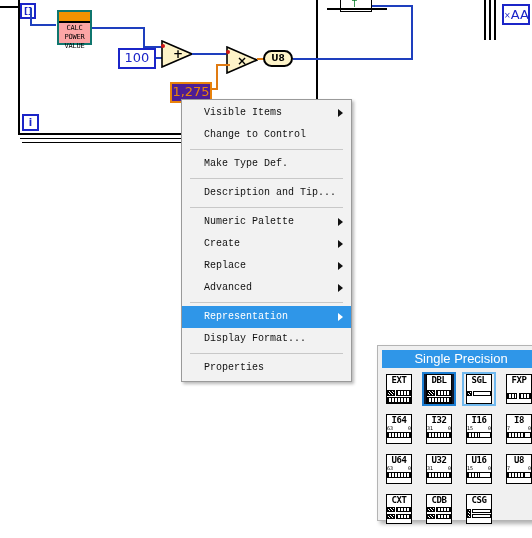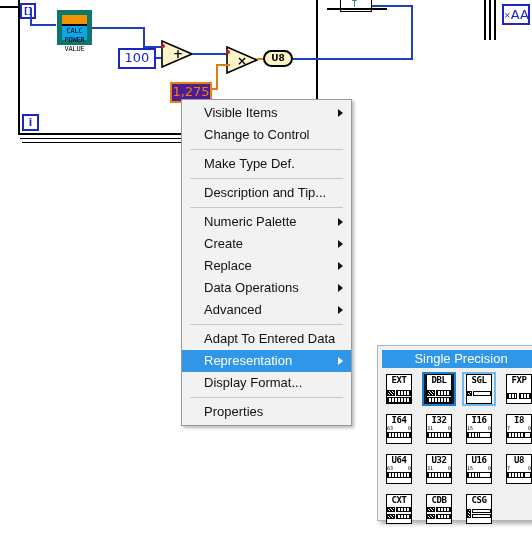--- a/index.html
+++ b/index.html
@@ -12,22 +12,22 @@
   }
   .canvas{position:absolute;left:0;top:0;width:532px;height:538px;}
 
   
   .wire{position:absolute;background:#1e3fbe;}
   .wire-orange{position:absolute;background:#e07b12;}
   .wire-black{position:absolute;background:#000000;}
 
   .subvi{
     position:absolute;
-    border:5px solid #0f766e;
-    background:#0ea5e9;
+    border:2px solid #0f766e;
+    background:#fca5a5;
     box-sizing:border-box;
   }
   .subvi-title{height:9px;background:#f29200;border-bottom:2px solid #000;}
   .subvi-text{
     font-family:"DejaVu Sans Mono", monospace;
     font-size:7px;line-height:8px;
     text-align:center;color:#000;padding-top:1px;
     letter-spacing:-0.2px;
   }
 
@@ -108,24 +108,24 @@
     border:1px solid #9a9a9a;
     box-shadow:2px 2px 3px rgba(0,0,0,0.28);
     box-sizing:border-box;
     padding:2px 0;
   }
   .ctx-item{
     position:relative;
     height:22px;
     line-height:22px;
     padding-left:22px;
-    font-size:13px;
+    font-size:10px;
     color:#111;
     white-space:nowrap;
-    font-family:Liberation Sans, sans-serif;
+    font-family:Liberation Mono, monospace;
   }
   .ctx-item.sel{
     background:#2f96e8;
     color:#ffffff;
   }
   .ctx-sep{
     height:1px;background:#c8c8c8;margin:3px 8px 3px 8px;
   }
   .arrow{
     position:absolute;right:8px;top:50%;
@@ -310,31 +310,24 @@
     </div>
     <div class="ctx-item">
       <span>Create</span>
       <span class="arrow"></span>
     </div>
     <div class="ctx-item">
       <span>Replace</span>
       <span class="arrow"></span>
     </div>
     <div class="ctx-item">
-      <span>Data Operations</span>
-      <span class="arrow"></span>
-    </div>
-    <div class="ctx-item">
       <span>Advanced</span>
       <span class="arrow"></span>
     </div>
     <div class="ctx-sep"></div>
-    <div class="ctx-item">
-      <span>Adapt To Entered Data</span>
-    </div>
     <div class="ctx-item sel">
       <span>Representation</span>
       <span class="arrow"></span>
     </div>
     <div class="ctx-item">
       <span>Display Format...</span>
     </div>
     <div class="ctx-sep"></div>
     <div class="ctx-item">
       <span>Properties</span>

